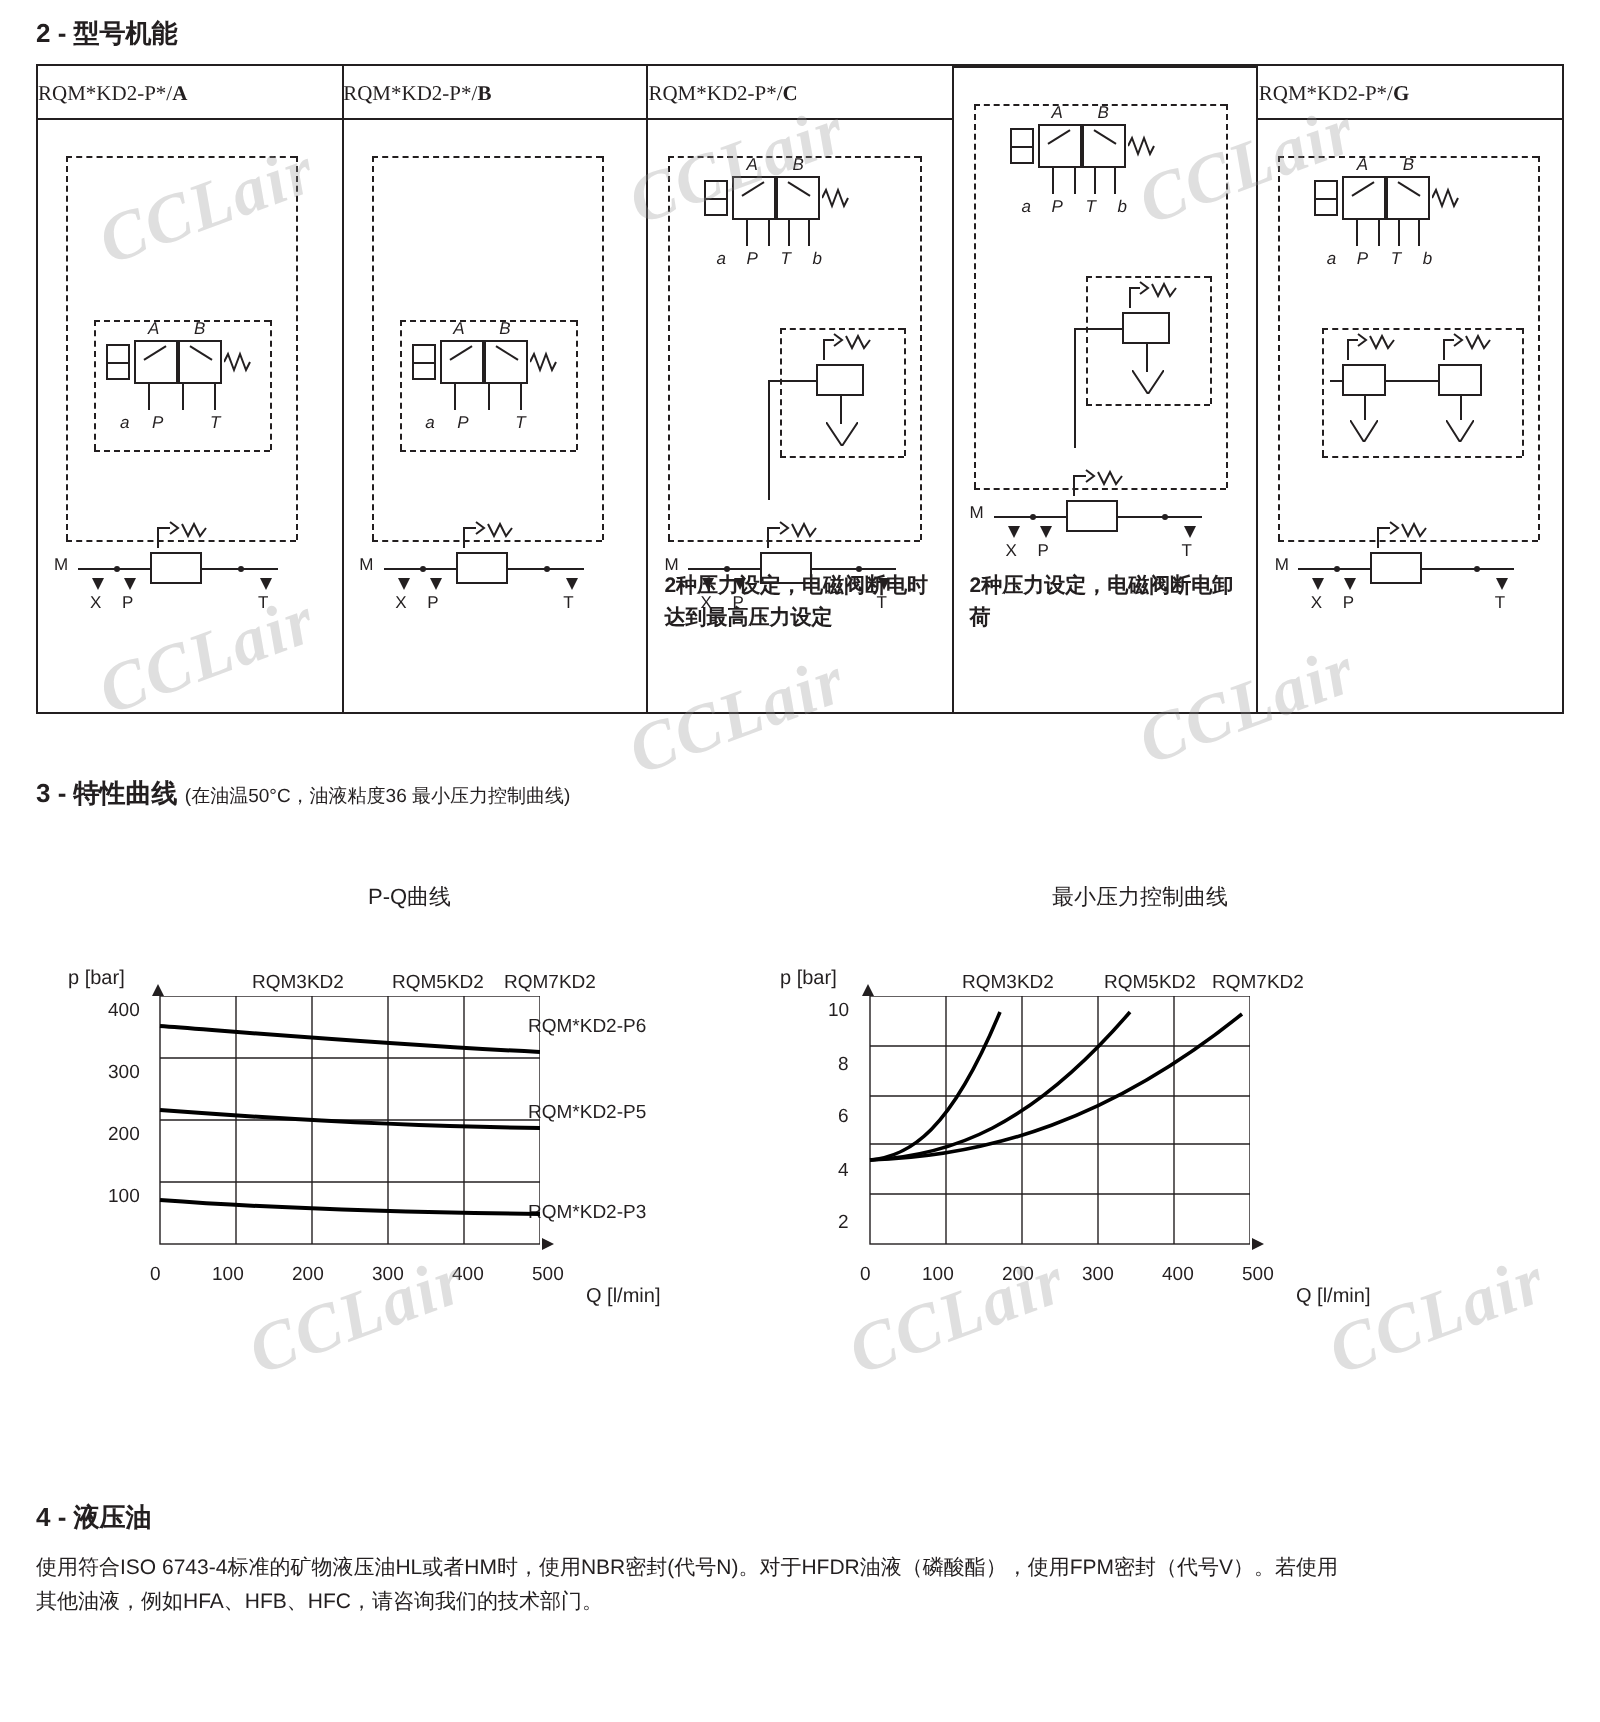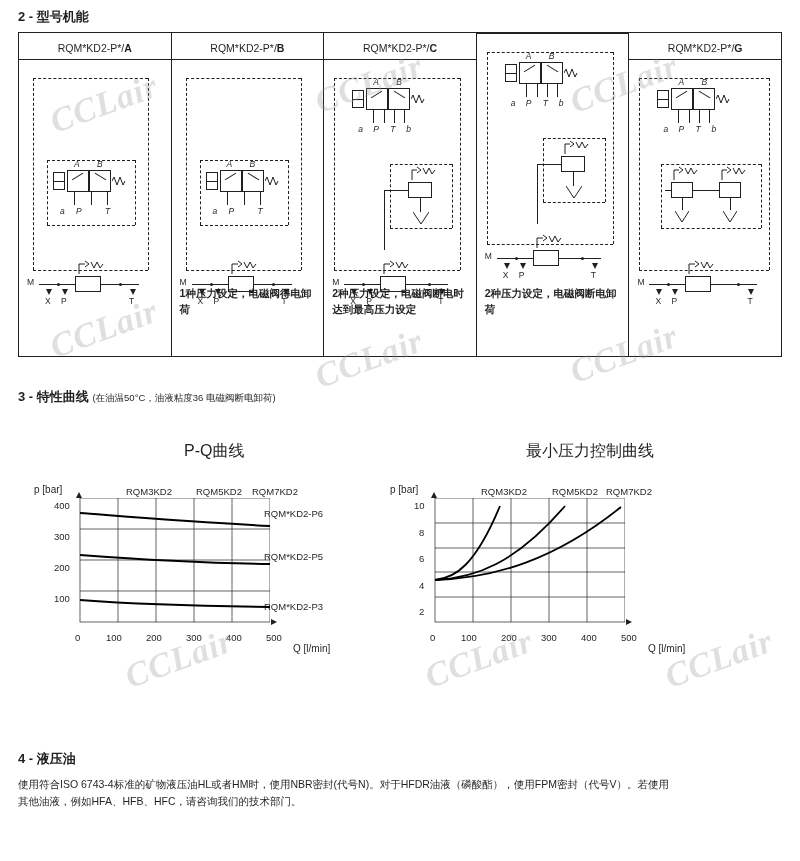--- a/index.html
+++ b/index.html
@@ -26,22 +26,23 @@
     position:absolute; left:18px; top:32px; width:764px; height:325px;
     border:1px solid #231f20;
     display:flex;
   }
   .mt-col {
     flex:1 1 0; position:relative;
     border-right:1px solid #231f20;
   }
   .mt-col:last-child { border-right:none; }
   .mt-title {
-    text-align:center; font-size:10.5px; padding-top:9px; color:#231f20;
+    font-size:10.5px; padding-top:9px; color:#231f20;
     height:26px;
+    font-family:Liberation Serif, serif;
   }
   .mt-title b { font-weight:bold; }
   .mt-sep { border-top:1px solid #231f20; }
   .mt-diagram { position:relative; height:220px; }
   .mt-desc {
     position:absolute; left:8px; right:6px; top:252px;
     font-size:10.5px; font-weight:bold; line-height:16px; color:#231f20;
   }
 
   
@@ -65,21 +66,21 @@
     border-top:6px solid #231f20;
   }
   .tri-rt {
     position:absolute; width:0;height:0;
     border-top:3.5px solid transparent; border-bottom:3.5px solid transparent;
     border-left:6px solid #231f20;
   }
   .zz { position:absolute; }
 
   
-  .chart-title { position:absolute; font-size:16px; color:#231f20;padding-left:44px; }
+  .chart-title { position:absolute; font-size:11px; color:#231f20;padding-left:44px; }
   .axis-lbl { position:absolute; font-size:10px; color:#231f20; }
   .tick-lbl { position:absolute; font-size:9.5px; color:#231f20; }
   .series-lbl { position:absolute; font-size:9.5px; color:#231f20; }
 
   
   .body-text {
     position:absolute; font-size:10.5px; line-height:17px; color:#231f20;
   }
 
   
@@ -214,21 +215,20 @@
         <div class="lbl" style="left:8px; top:217px;">M</div>
         <div class="dot" style="left:38px; top:223px;"></div>
         <div class="dot" style="left:100px; top:223px;"></div>
         <div class="lbl" style="left:26px; top:236px;">X</div>
         <div class="lbl" style="left:42px; top:236px;">P</div>
         <div class="lbl" style="left:110px; top:236px;">T</div>
         <div class="tri-dn" style="left:27px; top:229px;"></div>
         <div class="tri-dn" style="left:43px; top:229px;"></div>
         <div class="tri-dn" style="left:111px; top:229px;"></div>
       </div>
-      <div class="mt-desc">1种压力设定，电磁阀得电卸荷</div>
     </div>
 
     <div class="mt-col">
       <div class="mt-title">
         <span>RQM*KD2-P*/</span><b>C</b>
       </div>
       <div class="mt-sep"></div>
       <div class="mt-diagram">
         <div class="dsh-h" style="left:10px; top:18px; width:126px;"></div>
         <div class="dsh-h" style="left:10px; top:210px; width:126px;"></div>
@@ -464,21 +464,21 @@
         <div class="tri-dn" style="left:27px; top:229px;"></div>
         <div class="tri-dn" style="left:43px; top:229px;"></div>
         <div class="tri-dn" style="left:119px; top:229px;"></div>
       </div>
     </div>
 
   </div>
 
   <div class="sec-head" style="left:18px; top:388px;">
     <span>3 - 特性曲线</span>
-    <span class="sub">(在油温50°C，油液粘度36 电磁阀断电卸荷)</span>
+    <span class="sub">(在油温50°C，油液粘度36 最小压力控制曲线)</span>
   </div>
 
   <div class="chart-title" style="left:140px; top:441px;">P-Q曲线</div>
   <div class="axis-lbl" style="left:34px; top:484px;">p [bar]</div>
   <div class="axis-lbl" style="left:293px; top:643px;">Q [l/min]</div>
 
   <div class="series-lbl" style="left:126px; top:486px;">RQM3KD2</div>
   <div class="series-lbl" style="left:196px; top:486px;">RQM5KD2</div>
   <div class="series-lbl" style="left:252px; top:486px;">RQM7KD2</div>
 

